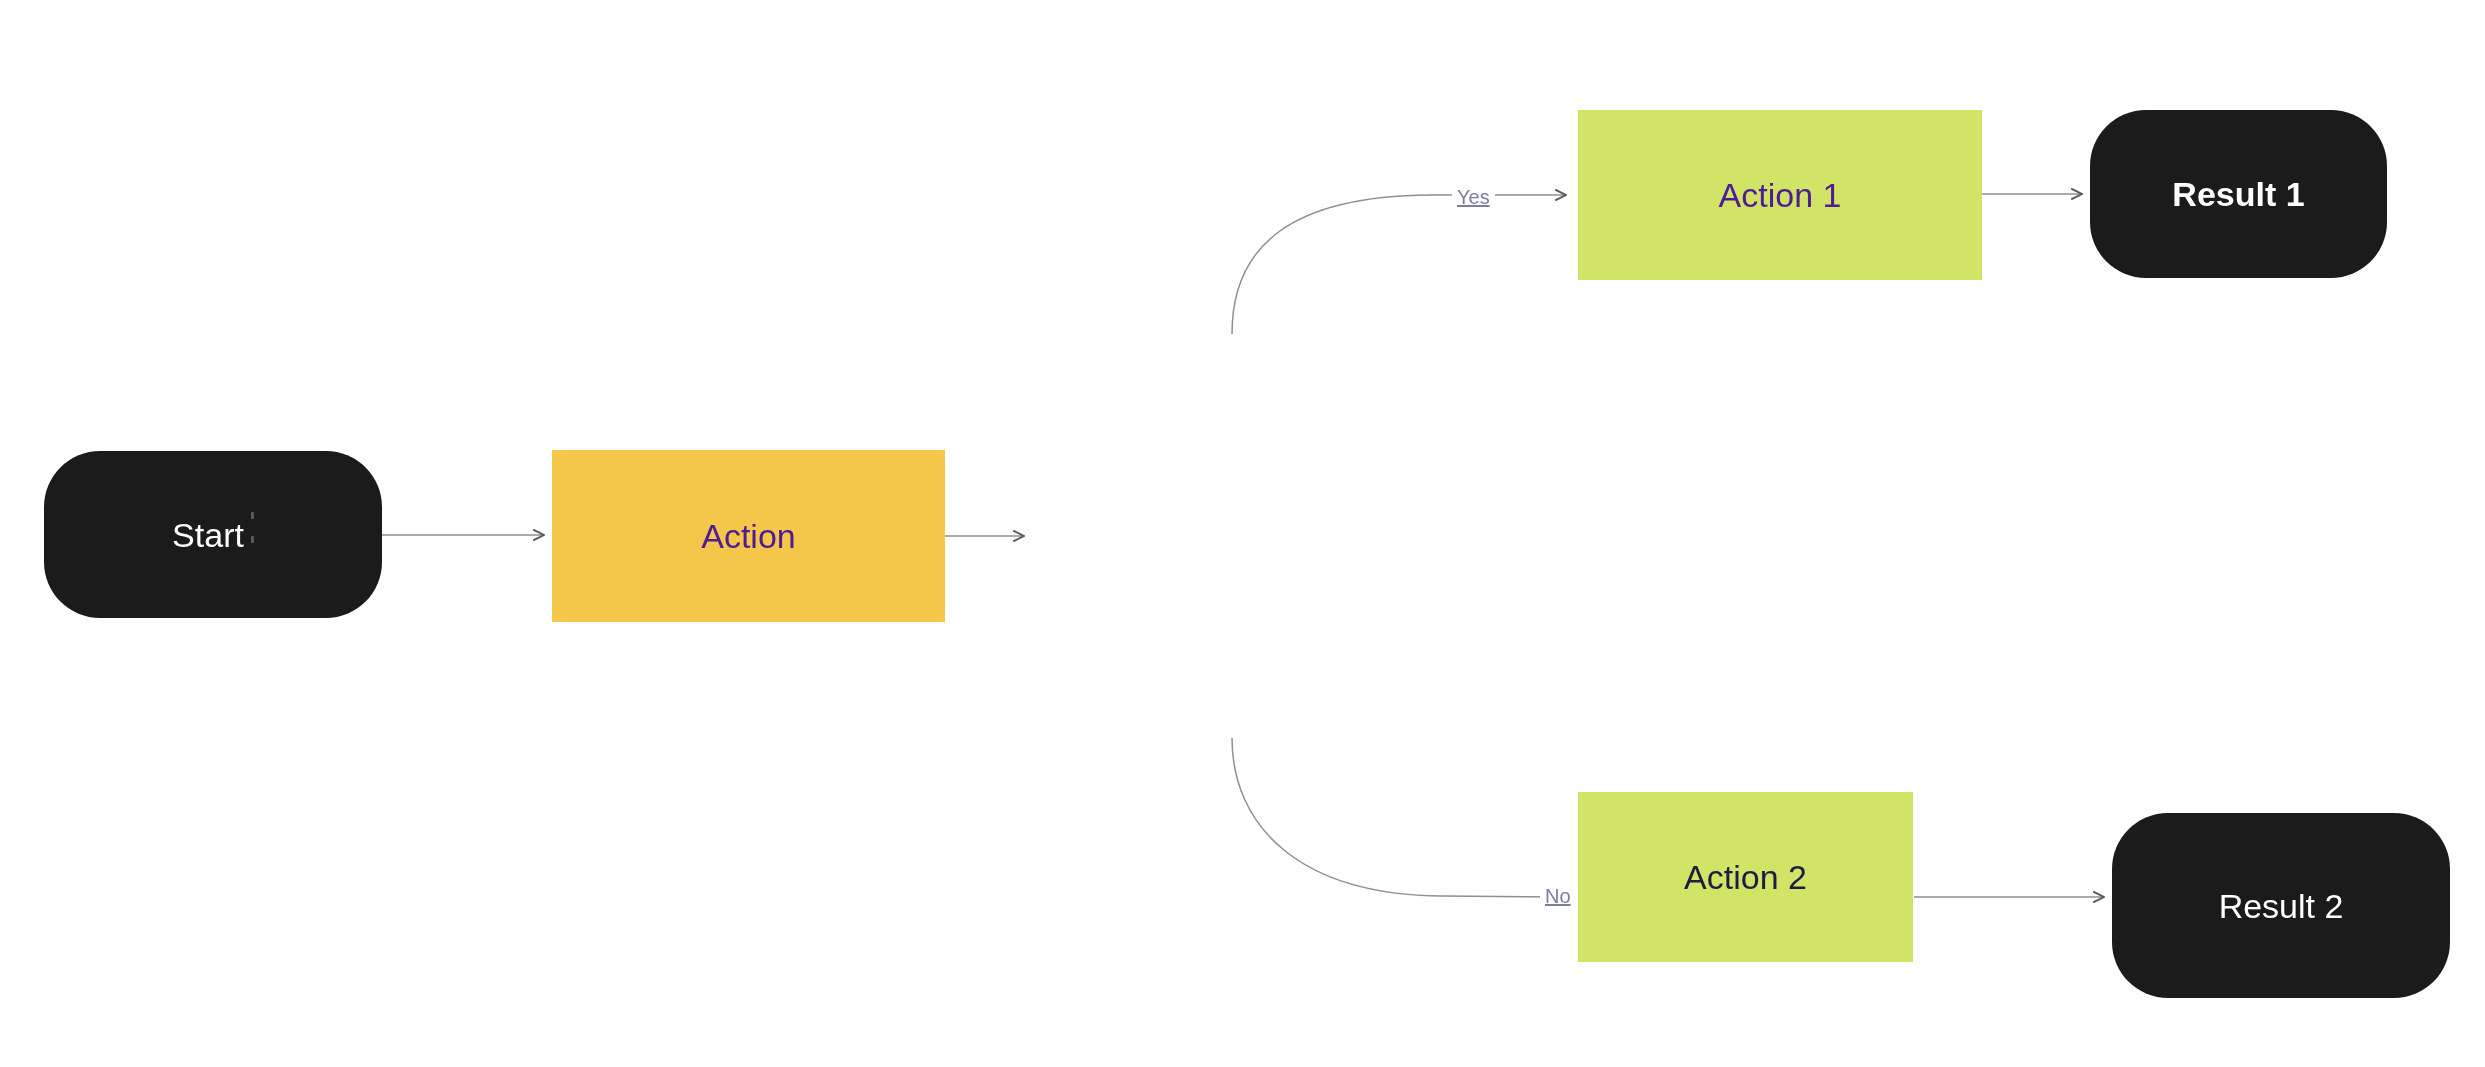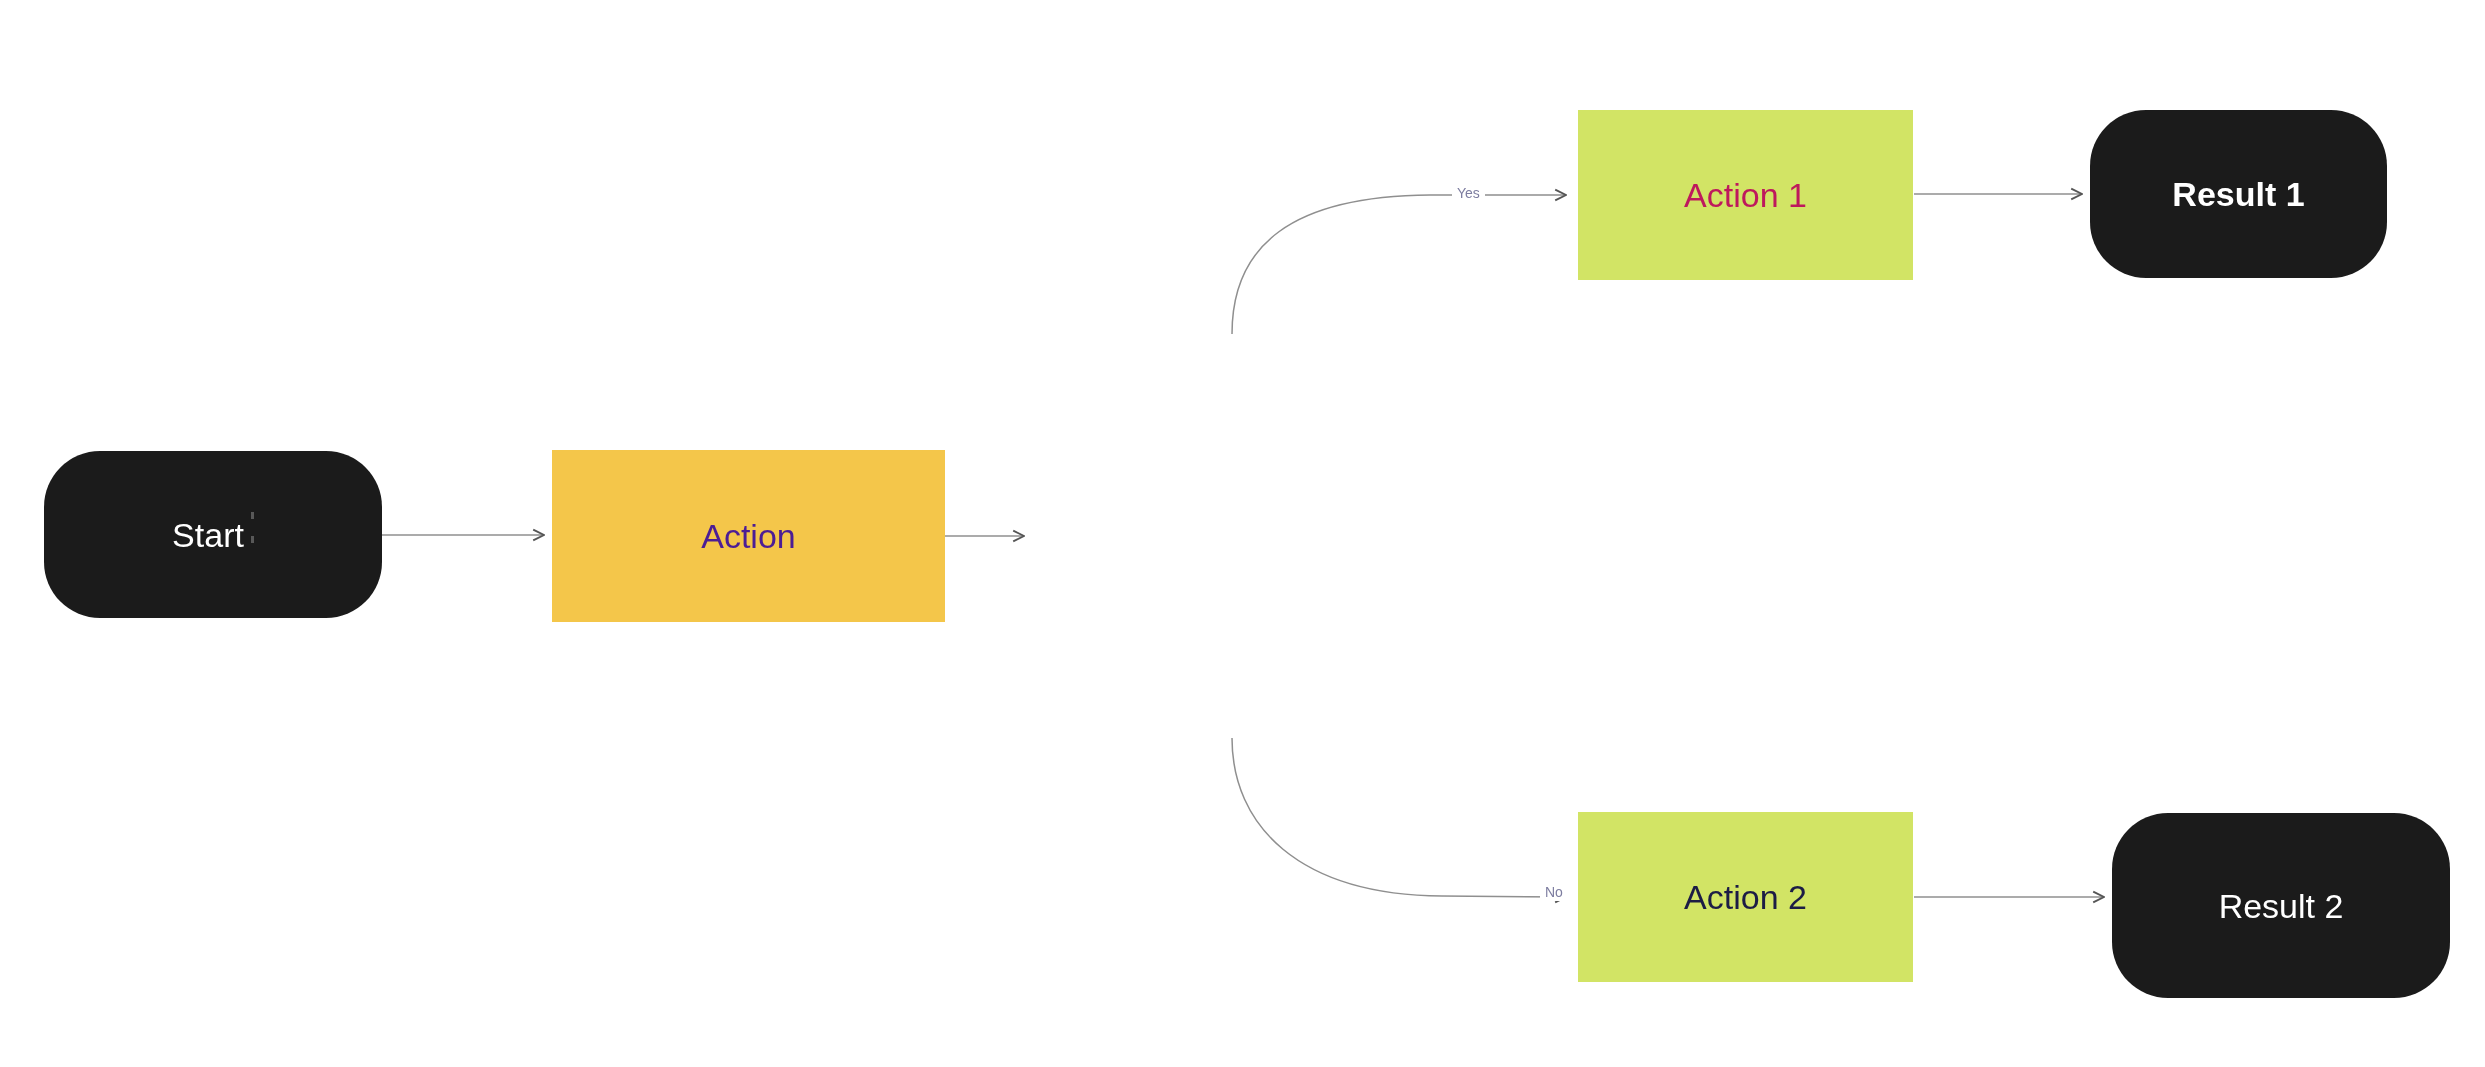--- a/index.html
+++ b/index.html
@@ -37,22 +37,22 @@
     line-height: 1;
     box-sizing: border-box;
   }
   .node-dark {
     background: #1b1b1b;
     color: #ffffff;
     border-radius: 56px;
   }
   .node-start   { left: 44px;   top: 451px; width: 338px; height: 167px; }
   .node-action  { left: 552px;  top: 450px; width: 393px; height: 172px; background: #f4c64a; color: #4c1d95; }
-  .node-action1 { left: 1578px; top: 110px; width: 335px; height: 170px; background: #d2e465; color: #be185d; }
-  .node-action2 { left: 1578px; top: 812px; width: 335px; height: 170px; background: #d2e465; color: #1c1c45; }
+  .node-action1 { left: 1578px; top: 110px; width: 404px; height: 170px; background: #d2e465; color: #4c1d95; }
+  .node-action2 { left: 1578px; top: 792px; width: 335px; height: 170px; background: #d2e465; color: #1c1c45; }
   .node-result1 { left: 2090px; top: 110px; width: 297px; height: 168px; font-weight: bold; }
   .node-result2 { left: 2112px; top: 813px; width: 338px; height: 185px; }
   .node-decision {
     left: 1033px; top: 336px; width: 400px; height: 400px;
     background: #4ba58b;
     color: #ffffff;
     clip-path: polygon(50% 0%, 100% 50%, 50% 100%, 0% 50%);
   }
   .text-cursor {
     display: inline-block;
@@ -61,25 +61,26 @@
     margin-left: 7px;
     background: repeating-linear-gradient(
       to bottom,
       #8a8a8a 0px, #8a8a8a 7px,
       transparent 7px, transparent 24px
     );
     opacity: 0.55;
   }
   .edge-label {
     position: absolute;
-    font-size: 14px;
+    font-size: 20px;
     color: #7d7da0;
     background: #ffffff;
     padding: 1px 5px;
     line-height: 1.1;
+    text-decoration: underline;
   }
   .edge-label-yes { left: 1452px; top: 185px; }
   .edge-label-no  { left: 1540px; top: 884px; }
 </style>
 </head>
 <body>
 
 <div class="canvas">
 
   <svg class="edge-layer" viewBox="0 0 2485 1067">

